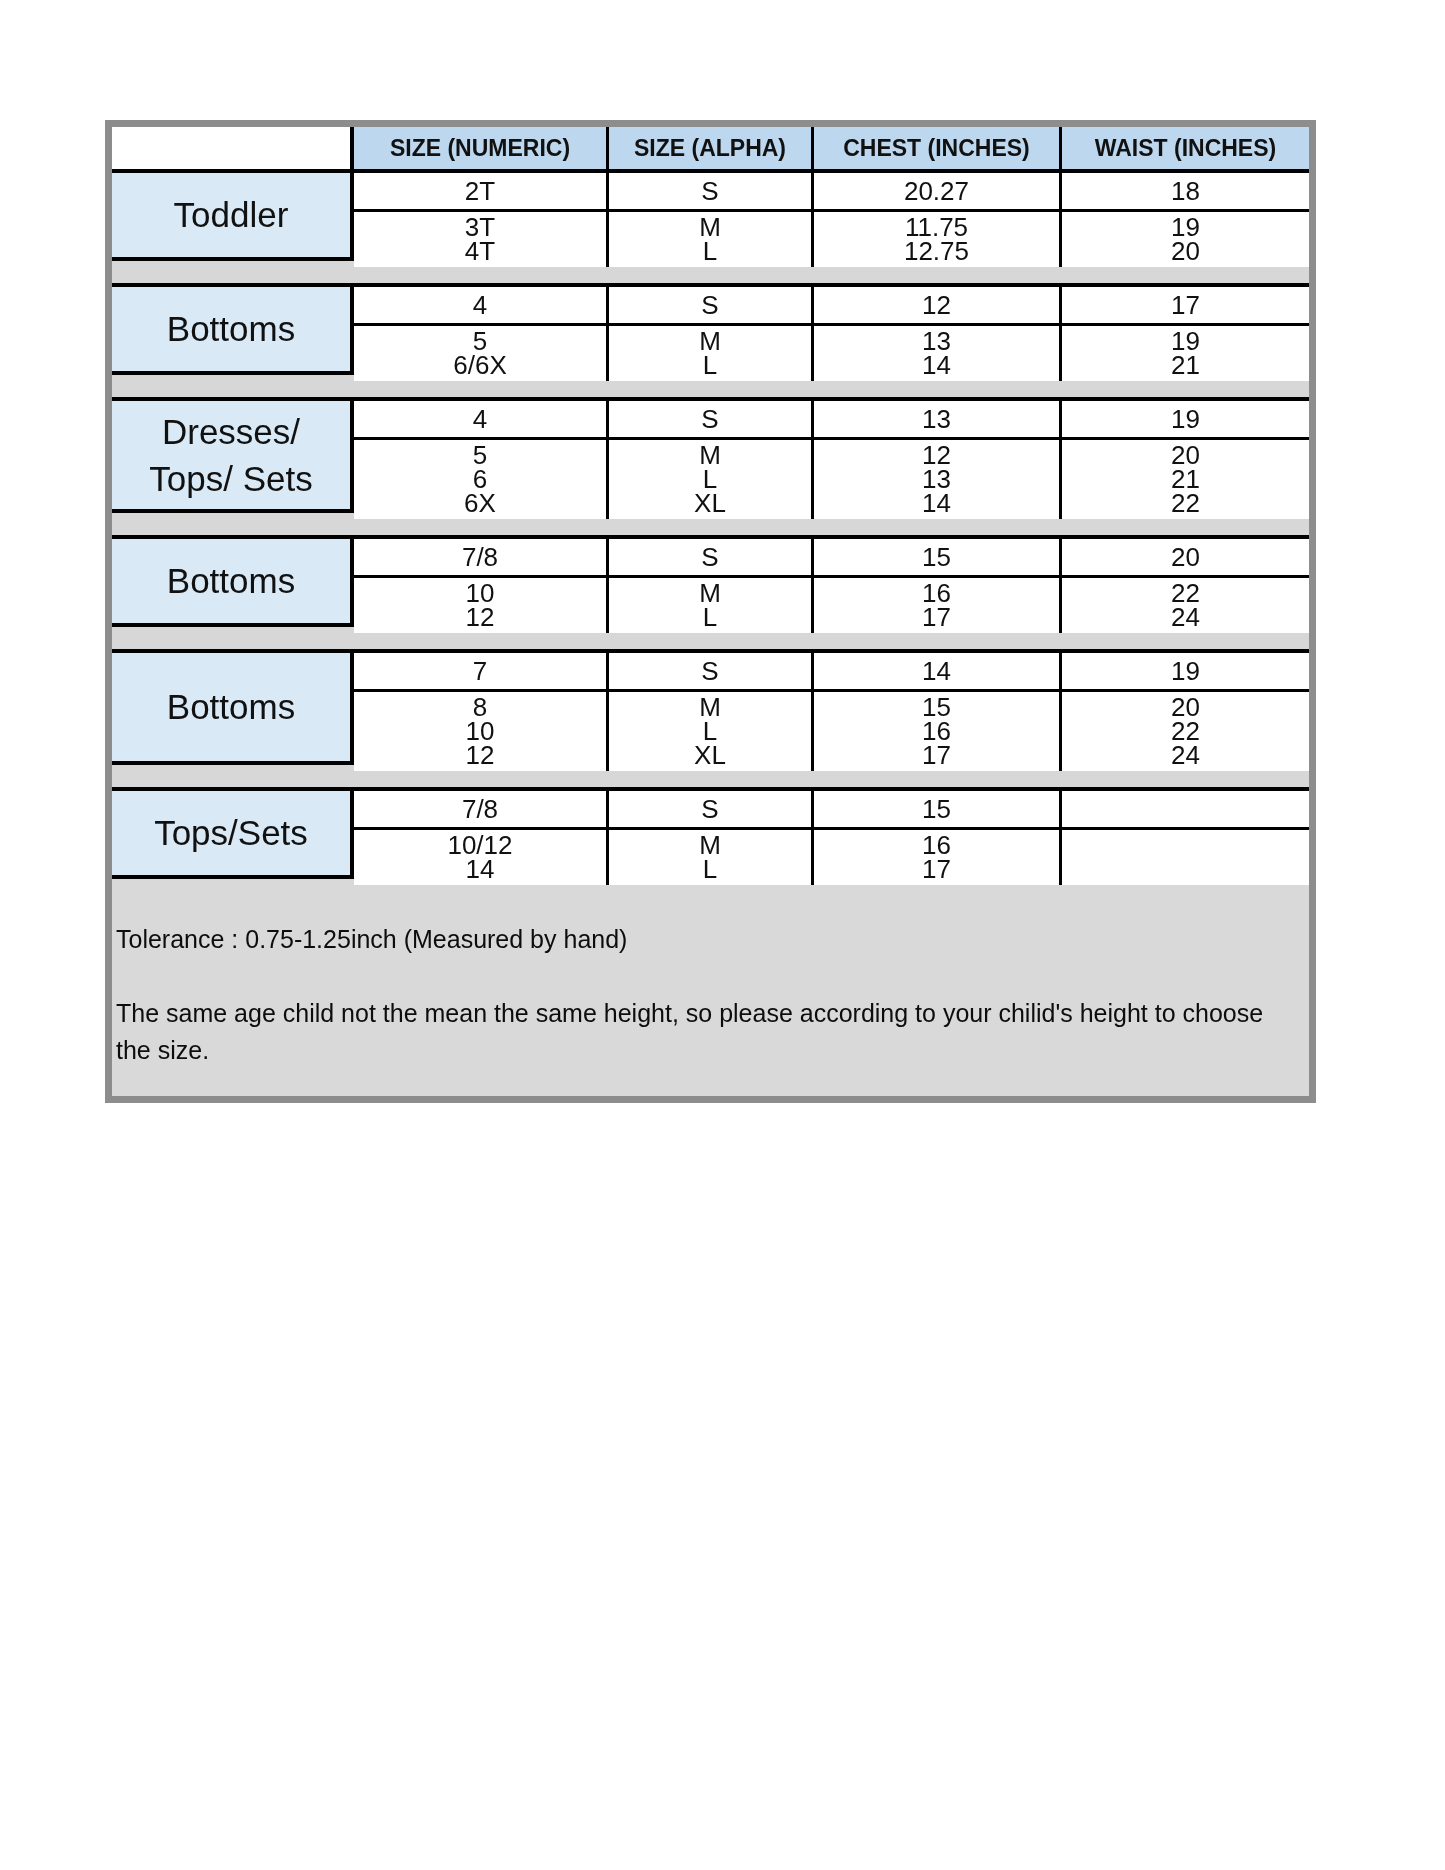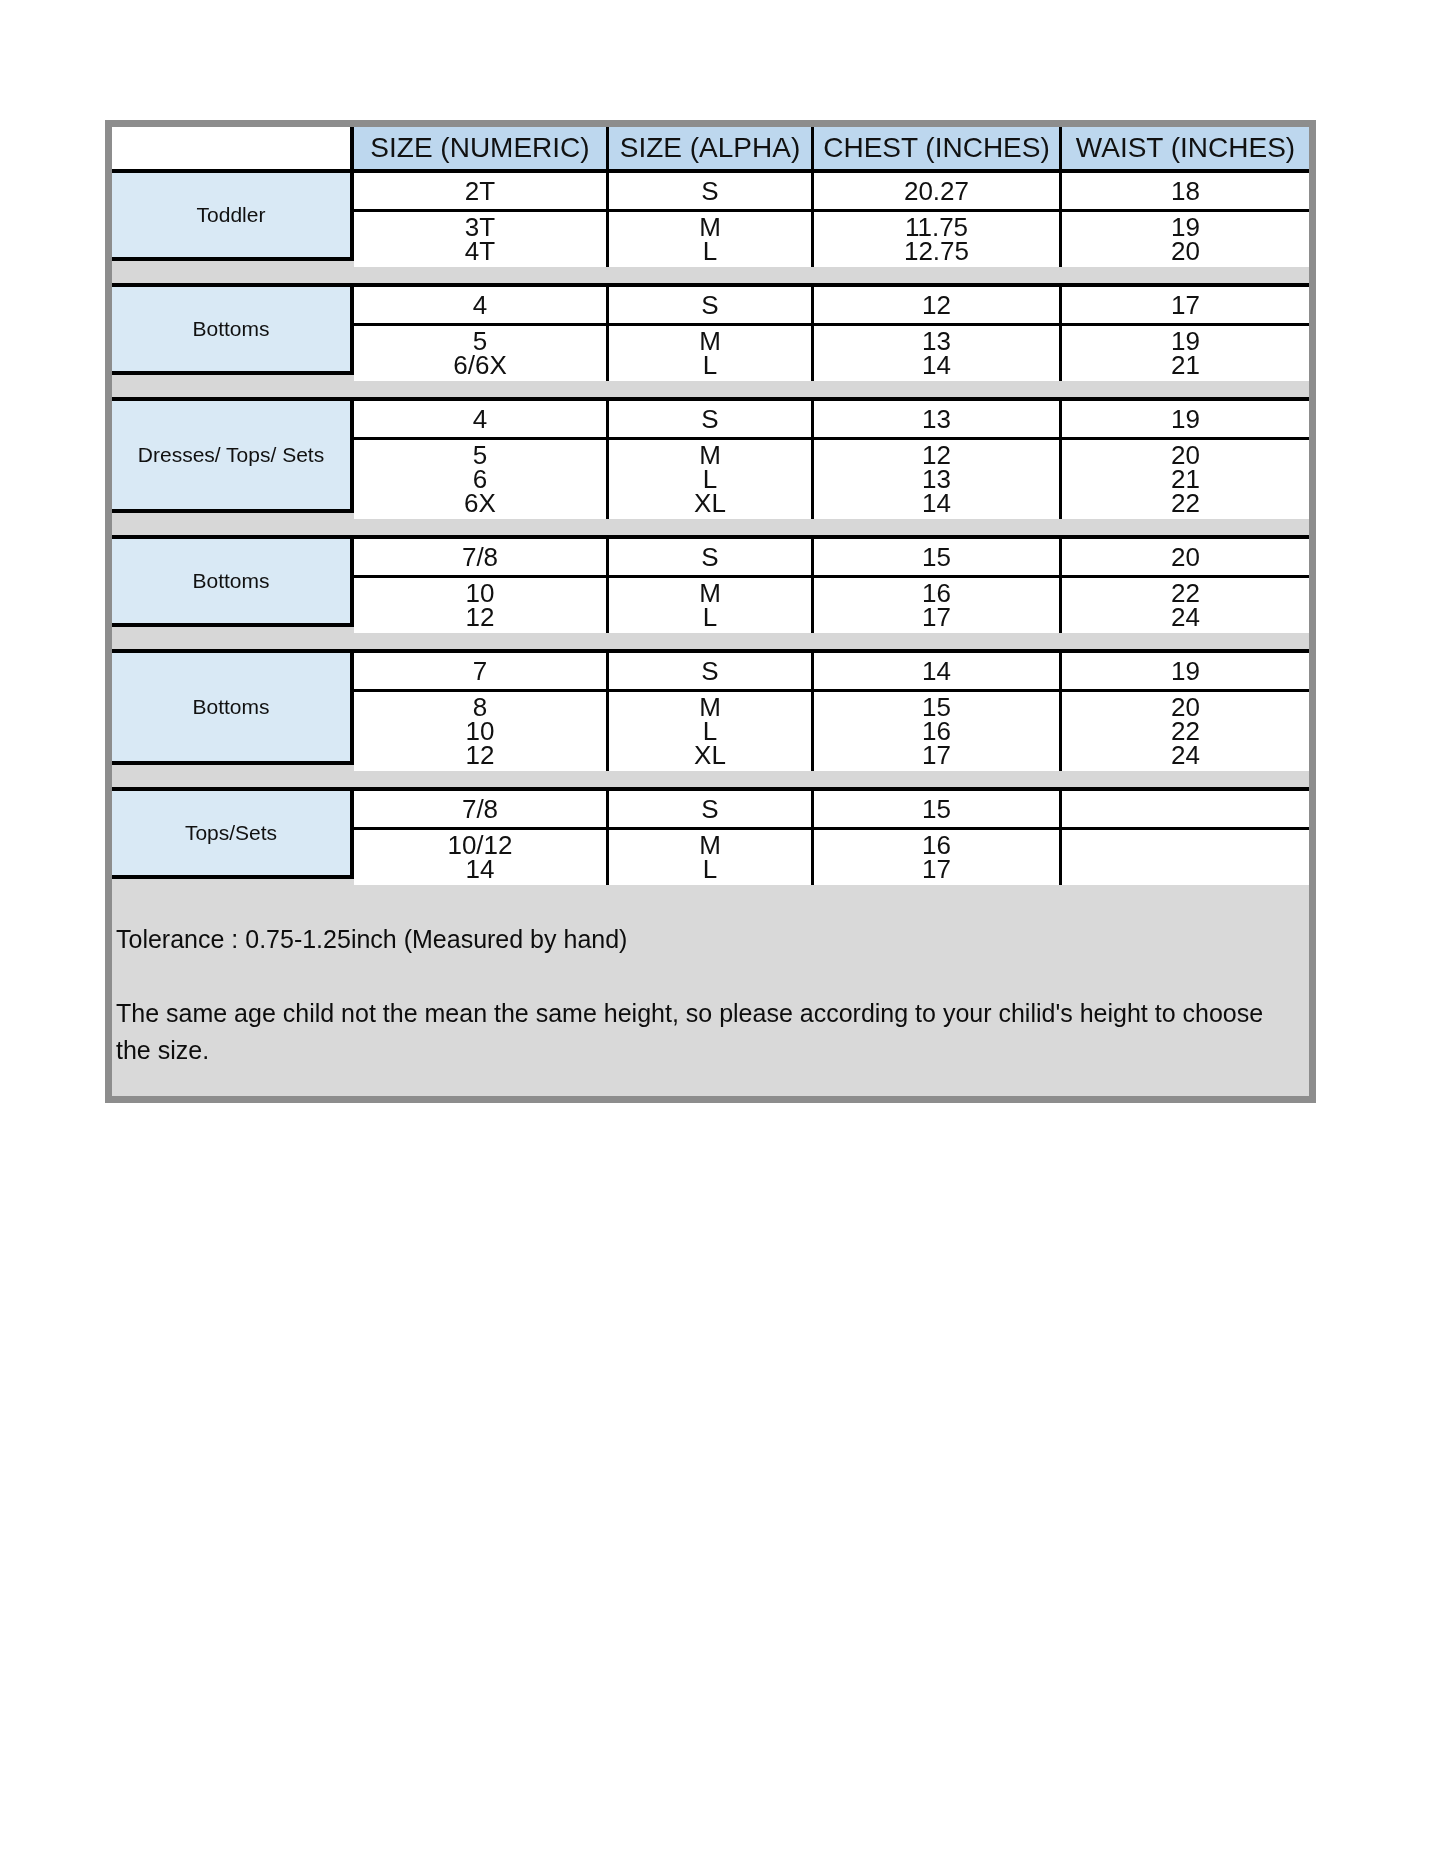--- a/index.html
+++ b/index.html
@@ -28,38 +28,38 @@
   }
   .corner-cell {
     background: #ffffff;
     border-right: 4px solid #000000;
   }
   .hcell {
     background: #bdd7ee;
     display: flex;
     align-items: center;
     justify-content: center;
-    font-weight: normal;
-    font-size: 28px;
+    font-weight: bold;
+    font-size: 23px;
     letter-spacing: 0px;
   }
   .hcell.bl { border-left: 3px solid #000000; }
   
   .section {
     display: grid;
     grid-template-columns: 242px 1fr;
   }
   .label-cell {
     border-right: 4px solid #000000;
     background: #d9e9f5;
     display: flex;
     align-items: center;
     justify-content: center;
     text-align: center;
-    font-size: 21px;
+    font-size: 35px;
     line-height: 1.35;
     padding: 0 14px;
   }
   .rows { display: block; border-radius: 16px; }
   .row {
     display: grid;
     grid-template-columns: 252px 205px 248px 1fr;
     height: 36px;
   }
   .row + .row { height: 24px; border-top: 3px solid #000000; }

